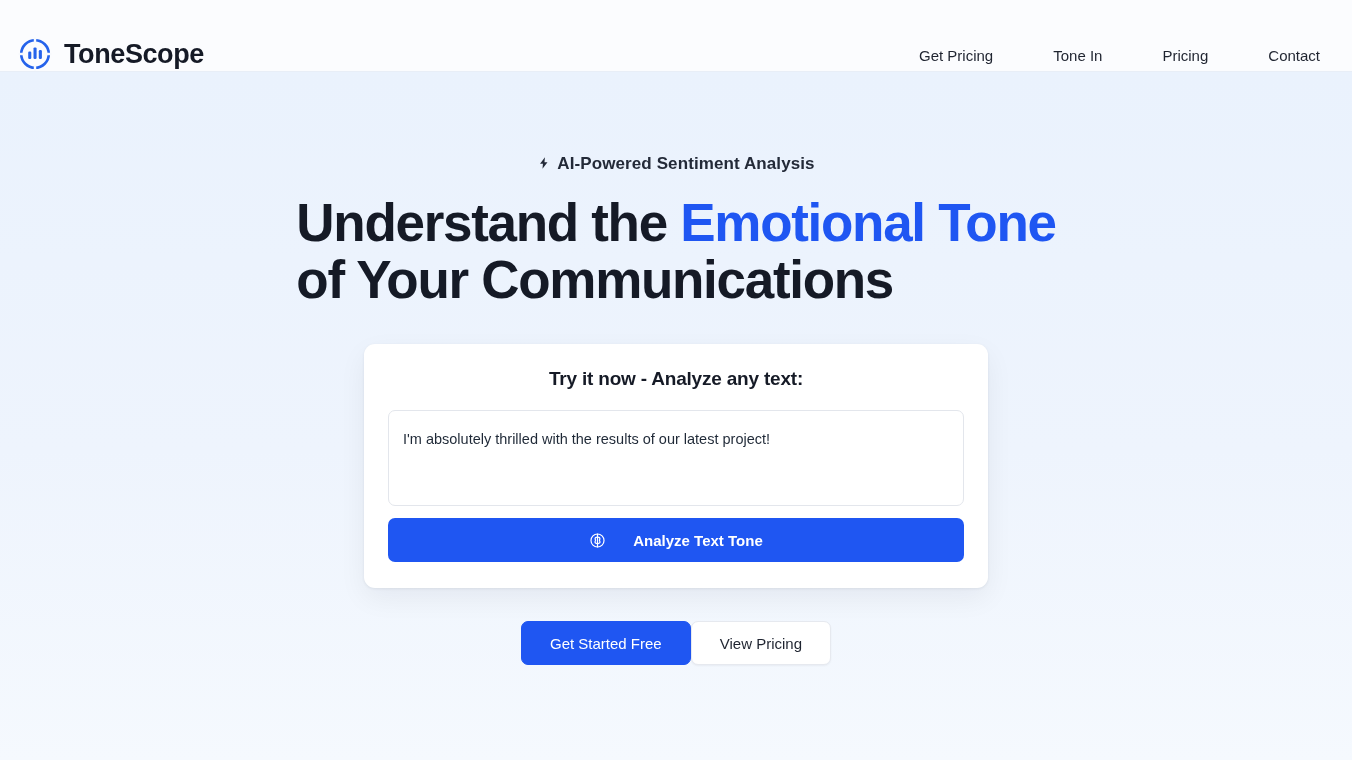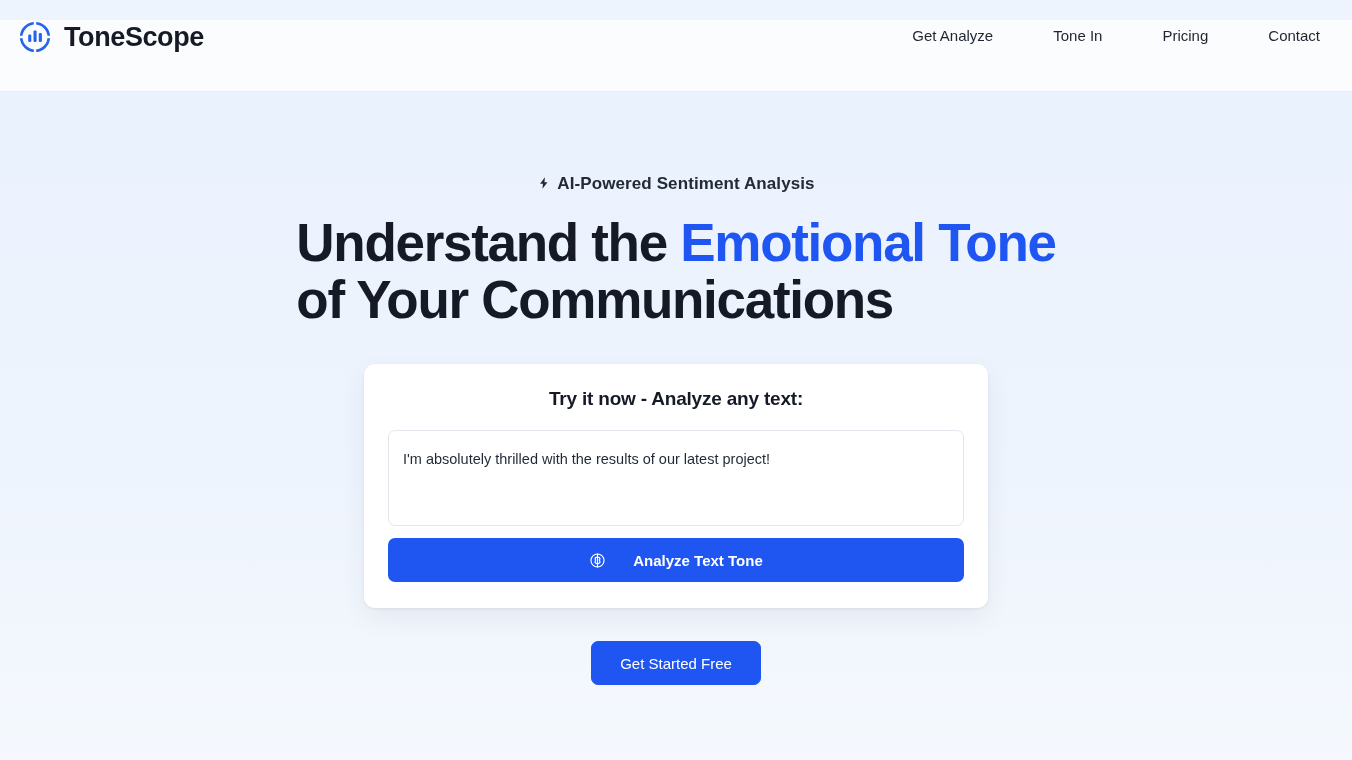--- a/index.html
+++ b/index.html
@@ -16,26 +16,25 @@
     color: #111827;
     -webkit-font-smoothing: antialiased;
   }
 
   
   .site-header {
     height: 72px;
     background: #fbfcfe;
     border-bottom: 1px solid #e8eef7;
     display: flex;
-    align-items: flex-start;
+    align-items: flex-end;
     justify-content: space-between;
     padding: 0 32px 0 16px;
     position: relative;
     z-index: 5;
-    margin-top: 20px;
   }
 
   .brand {
     display: flex;
     align-items: center;
     gap: 12px;
     padding-left: 2px;
   }
 
   .brand-icon {
@@ -239,21 +238,21 @@
         <line x1="17" y1="1.4" x2="17" y2="4.4"></line>
         <line x1="17" y1="29.6" x2="17" y2="32.6"></line>
         <line x1="1.4" y1="17" x2="4.4" y2="17"></line>
         <line x1="29.6" y1="17" x2="32.6" y2="17"></line>
       </g>
     </svg>
     <span class="brand-name">ToneScope</span>
   </div>
 
   <nav class="main-nav">
-    <a class="nav-link" href="#">Get Analyze</a>
+    <a class="nav-link" href="#">Get Pricing</a>
     <a class="nav-link" href="#">Tone In</a>
     <a class="nav-link" href="#">Pricing</a>
     <a class="nav-link" href="#">Contact</a>
   </nav>
 
 </header>
 
 <main class="hero">
 
   <div class="eyebrow">
@@ -281,15 +280,16 @@
           <path d="M12 7.2c2.1 0 3.4 1.0 3.4 2.3 0 .9-.6 1.4-.6 2.3 0 1.0.7 1.5.7 2.4 0 1.2-1.3 2.2-3.5 2.2"></path>
         </g>
       </svg>
       <span>Analyze Text Tone</span>
     </button>
 
   </section>
 
   <div class="cta-row">
     <a class="cta cta-primary" href="#">Get Started Free</a>
+    <a class="cta cta-secondary" href="#">View Pricing</a>
   </div>
 
 </main>
 
 </body></html>

